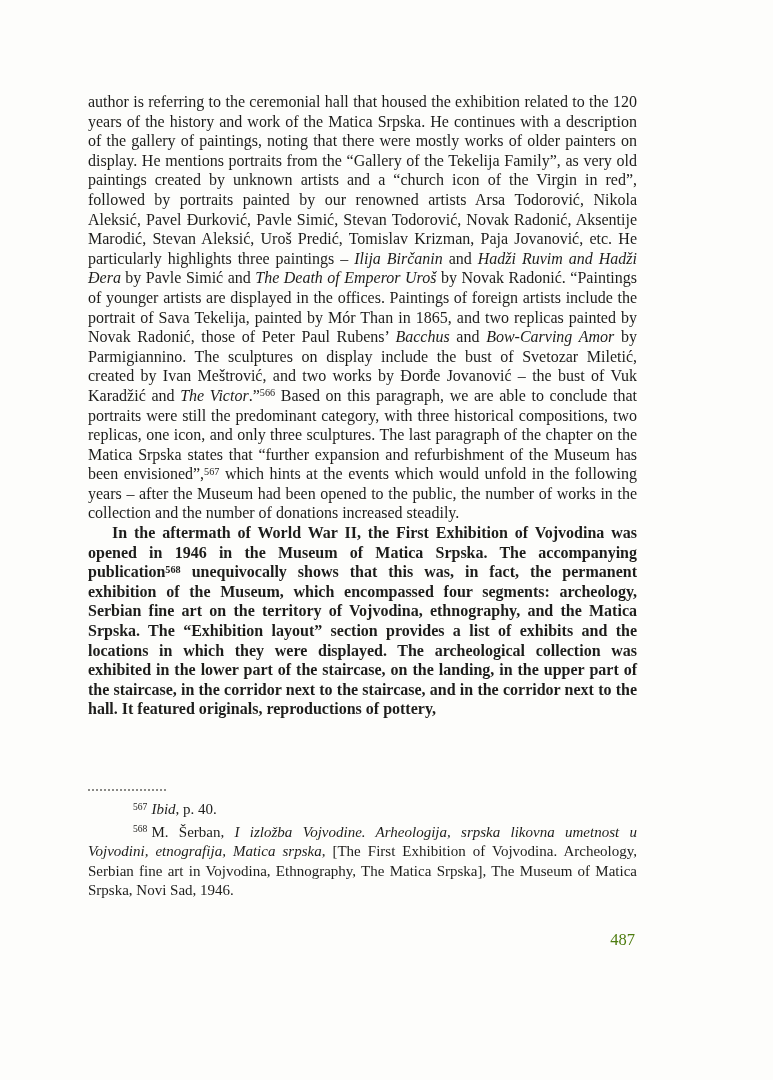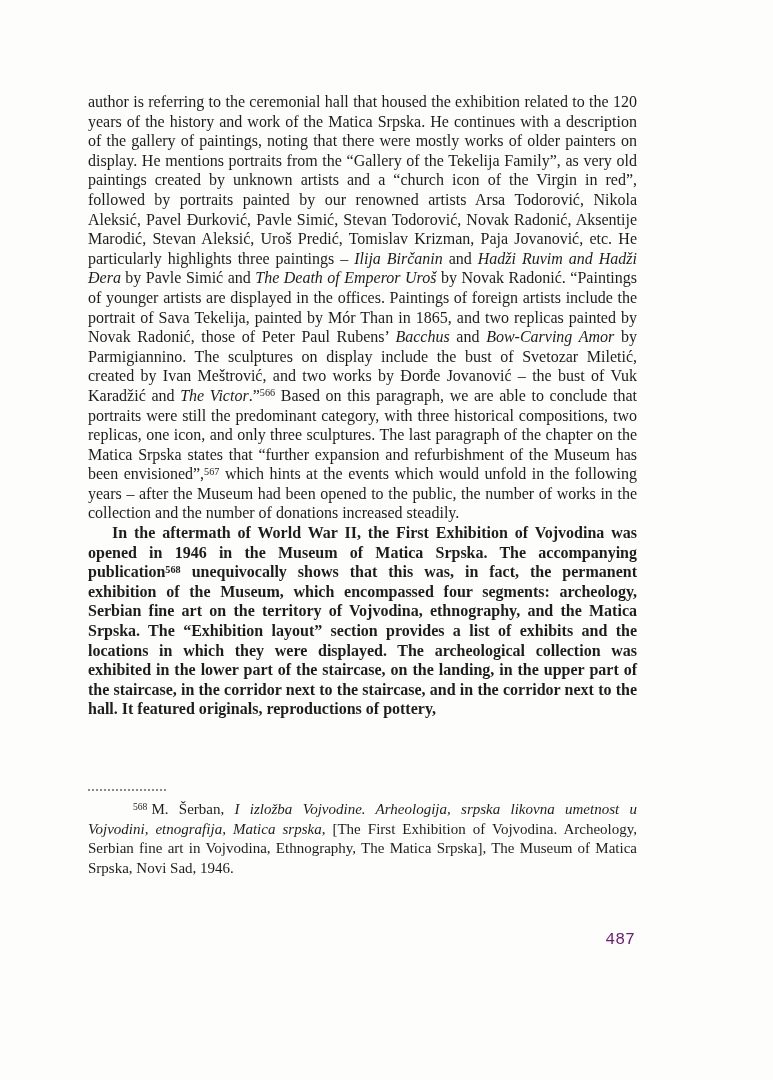--- a/index.html
+++ b/index.html
@@ -68,37 +68,37 @@
     line-height: 0;
     position: relative;
     top: -0.45em;
     margin-right: 4px;
   }
   .page-number {
     position: absolute;
     right: 138px;
     top: 930px;
     font-size: 16.5px;
-    color: #701a75;
-    font-family: Liberation Mono, monospace;
+    color: #4d7c0f;
   }
 </style>
 </head>
 <body>
 
 <div class="page">
 
   <main class="text-block">
     <p><span>author is referring to the ceremonial hall that housed the exhibition related to the 120 years of the history and work of the Matica Srpska. He continues with a description of the gallery of paintings, noting that there were mostly works of older painters on display. He mentions portraits from the “Gallery of the Tekelija Family”, as very old paintings created by unknown artists and a “church icon of the Virgin in red”, followed by portraits painted by our renowned artists Arsa Todorović, Nikola Aleksić, Pavel Đurković, Pavle Simić, Stevan Todorović, Novak Radonić, Aksentije Marodić, Stevan Aleksić, Uroš Predić, Tomislav Krizman, Paja Jovanović, etc. He particularly highlights three paintings – </span><i>Ilija Birčanin</i><span> and </span><i>Hadži Ruvim and Hadži Đera</i><span> by Pavle Simić and </span><i>The Death of Emperor Uroš</i><span> by Novak Radonić. “Paintings of younger artists are displayed in the offices. Paintings of foreign artists include the portrait of Sava Tekelija, painted by Mór Than in 1865, and two replicas painted by Novak Radonić, those of Peter Paul Rubens’ </span><i>Bacchus</i><span> and </span><i>Bow-Carving Amor</i><span> by Parmigiannino. The sculptures on display include the bust of Svetozar Miletić, created by Ivan Meštrović, and two works by Đorđe Jovanović – the bust of Vuk Karadžić and </span><i>The Victor</i><span>.”</span><sup>566</sup><span> Based on this paragraph, we are able to conclude that portraits were still the predominant category, with three historical compositions, two replicas, one icon, and only three sculptures. The last paragraph of the chapter on the Matica Srpska states that “further expansion and refurbishment of the Museum has been envisioned”,</span><sup>567</sup><span> which hints at the events which would unfold in the following years – after the Museum had been opened to the public, the number of works in the collection and the number of donations increased steadily.</span></p>
     <p class="indent"><span>In the aftermath of World War II, the First Exhibition of Vojvodina was opened in 1946 in the Museum of Matica Srpska. The accompanying publication</span><sup>568</sup><span> unequivocally shows that this was, in fact, the permanent exhibition of the Museum, which encompassed four segments: archeology, Serbian fine art on the territory of Vojvodina, ethnography, and the Matica Srpska. The “Exhibition layout” section provides a list of exhibits and the locations in which they were displayed. The archeological collection was exhibited in the lower part of the staircase, on the landing, in the upper part of the staircase, in the corridor next to the staircase, and in the corridor next to the hall. It featured originals, reproductions of pottery,</span></p>
   </main>
 
   <section class="footnotes">
     <div class="footnote-separator"></div>
 
 
+    <p class="footnote"><span class="fn-marker">567</span><span><i>Ibid</i><span>, p. 40.</span></span></p>
 
     <p class="footnote"><span class="fn-marker">568</span><span><span>M. Šerban, </span><i>I izložba Vojvodine. Arheologija, srpska likovna umetnost u Vojvodini, etnografija, Matica srpska</i><span>, [The First Exhibition of Vojvodina. Archeology, Serbian fine art in Vojvodina, Ethnography, The Matica Srpska], The Museum of Matica Srpska, Novi Sad, 1946.</span></span></p>
   </section>
 
   <div class="page-number">487</div>
 
 </div>
 
 </body></html>

